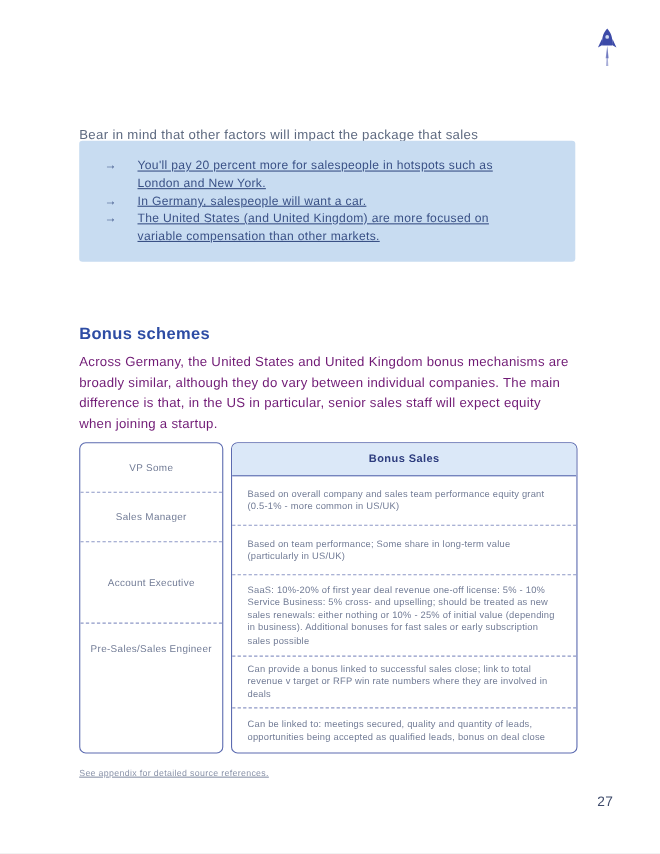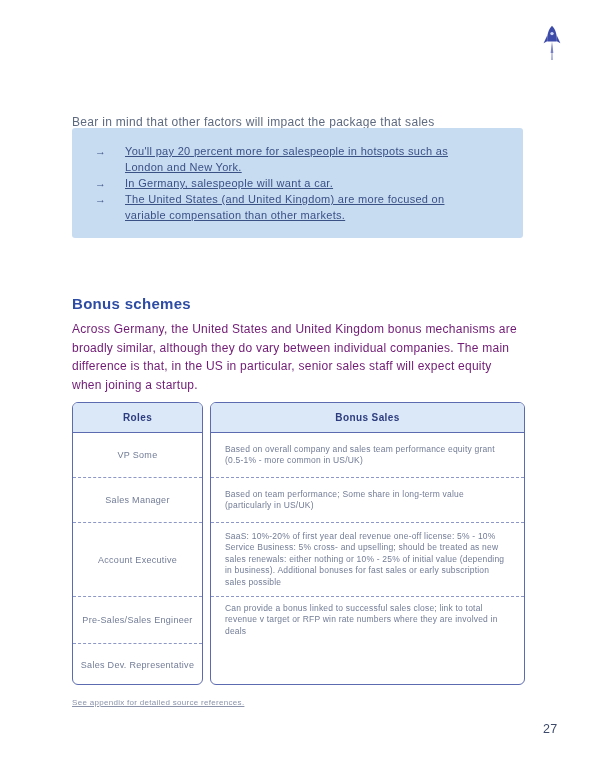--- a/index.html
+++ b/index.html
@@ -98,32 +98,31 @@
     <div class="callout-item">
       <span class="callout-bullet">→</span>
       <span class="callout-text">The United States (and United Kingdom) are more focused on variable compensation than other markets.</span>
     </div>
   </div>
 
   <h2 class="section-heading">Bonus schemes</h2>
   <p class="section-body">Across Germany, the United States and United Kingdom bonus mechanisms are broadly similar, although they do vary between individual companies. The main difference is that, in the US in particular, senior sales staff will expect equity when joining a startup.</p>
 
   <div class="col col-roles">
-    <div class="t-header">Roles</div>
     <div class="cell role-cell h44">VP Some</div>
     <div class="cell role-cell h45">Sales Manager</div>
     <div class="cell role-cell h74">Account Executive</div>
     <div class="cell role-cell h47">Pre-Sales/Sales Engineer</div>
-    <div class="cell role-cell h43">Sales Dev. Representative</div>
   </div>
 
   <div class="col col-bonus">
     <div class="t-header">Bonus Sales</div>
     <div class="cell scheme-cell h44">Based on overall company and sales team performance equity grant (0.5-1% - more common in US/UK)</div>
     <div class="cell scheme-cell h45">Based on team performance; Some share in long-term value (particularly in US/UK)</div>
     <div class="cell scheme-cell h74">SaaS: 10%-20% of first year deal revenue one-off license: 5% - 10% Service Business: 5% cross- and upselling; should be treated as new sales renewals: either nothing or 10% - 25% of initial value (depending in business). Additional bonuses for fast sales or early subscription sales possible</div>
     <div class="cell scheme-cell h47">Can provide a bonus linked to successful sales close; link to total revenue v target or RFP win rate numbers where they are involved in deals</div>
+    <div class="cell scheme-cell h43">Can be linked to: meetings secured, quality and quantity of leads, opportunities being accepted as qualified leads, bonus on deal close</div>
   </div>
 
   <div class="footnote">See appendix for detailed source references.</div>
   <div class="page-number">27</div>
 
 </div>
 
 </body></html>

